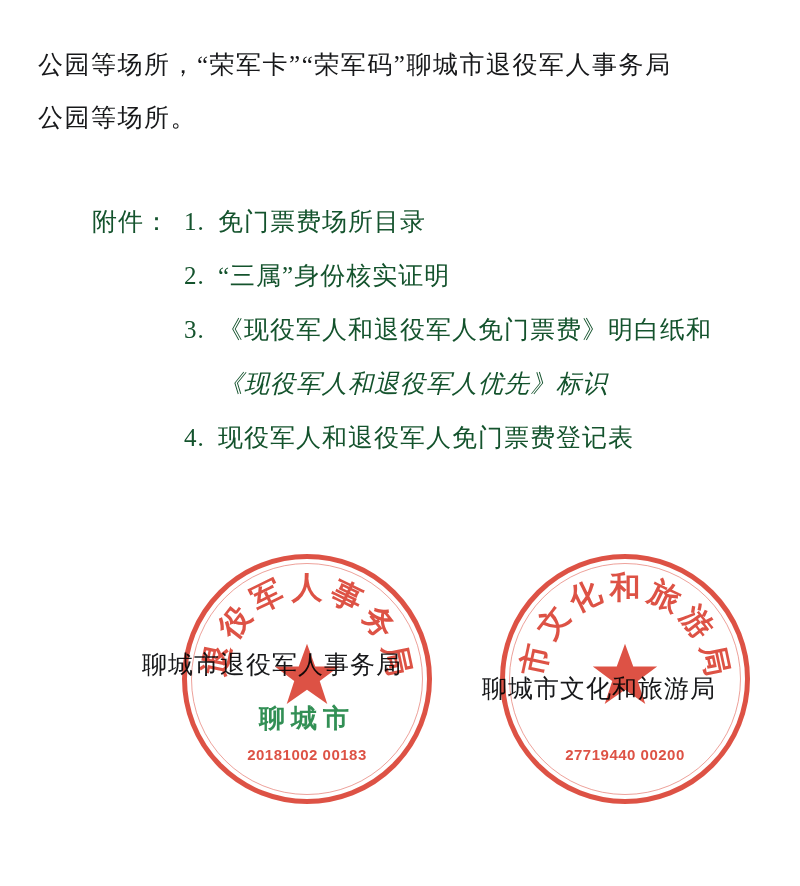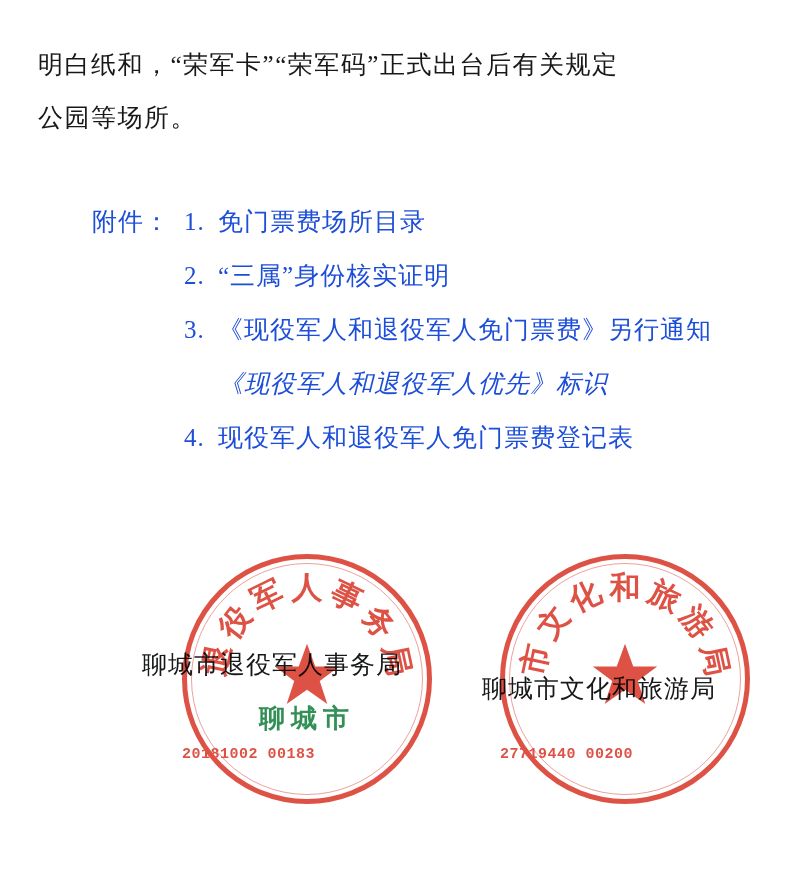--- a/index.html
+++ b/index.html
@@ -39,21 +39,21 @@
 
   
   .attach {
     position: absolute;
     left: 92px;
     top: 195px;
     width: 680px;
     font-size: 25px;
     line-height: 54px;
     letter-spacing: 1px;
-    color: #1d4ed8;
+    color: #14532d;
   }
   .attach-row {
     display: block;
     white-space: nowrap;
   }
   .attach-label {
     display: inline-block;
     width: 92px;
   }
   .attach-num {
@@ -152,60 +152,61 @@
     line-height: 1;
     transform: translate(-50%, -50%);
     white-space: nowrap;
   }
 
   .seal-bottom {
     position: absolute;
     left: 0;
     right: 0;
     top: 192px;
+    text-align: center;
     color: #d93a2b;
     font-size: 15px;
     letter-spacing: 0.5px;
-    font-family: Liberation Mono, monospace;
+    font-family: Liberation Sans, sans-serif;
     font-weight: bold;
   }
   .seal-sub {
     position: absolute;
     left: 0;
     right: 0;
     top: 147px;
     text-align: center;
     color: #15803d;
     font-size: 26px;
     font-weight: bold;
     letter-spacing: 6px;
   }
 </style>
 </head>
 <body>
 
 <div class="page">
 
   <div class="para">
-    <div class="line">明白纸和，“荣军卡”“荣军码”正式出台后有关规定</div>
+    <div class="line">公园等场所，“荣军卡”“荣军码”聊城市退役军人事务局</div>
     <div class="line">公园等场所。</div>
   </div>
 
   <div class="attach">
 
     <div class="attach-row">
       <span class="attach-label">附件：</span><span class="attach-num">1.</span><span>免门票费场所目录</span>
     </div>
 
     <div class="attach-row attach-indent">
       <span class="attach-num">2.</span><span>“三属”身份核实证明</span>
     </div>
 
     <div class="attach-row attach-indent">
-      <span class="attach-num">3.</span><span>《现役军人和退役军人免门票费》另行通知</span>
+      <span class="attach-num">3.</span><span>《现役军人和退役军人免门票费》明白纸和</span>
     </div>
     <div class="attach-row attach-cont">《现役军人和退役军人优先》标识</div>
 
     <div class="attach-row attach-indent">
       <span class="attach-num">4.</span><span>现役军人和退役军人免门票费登记表</span>
     </div>
 
   </div>
 
   <div class="sig-row">

